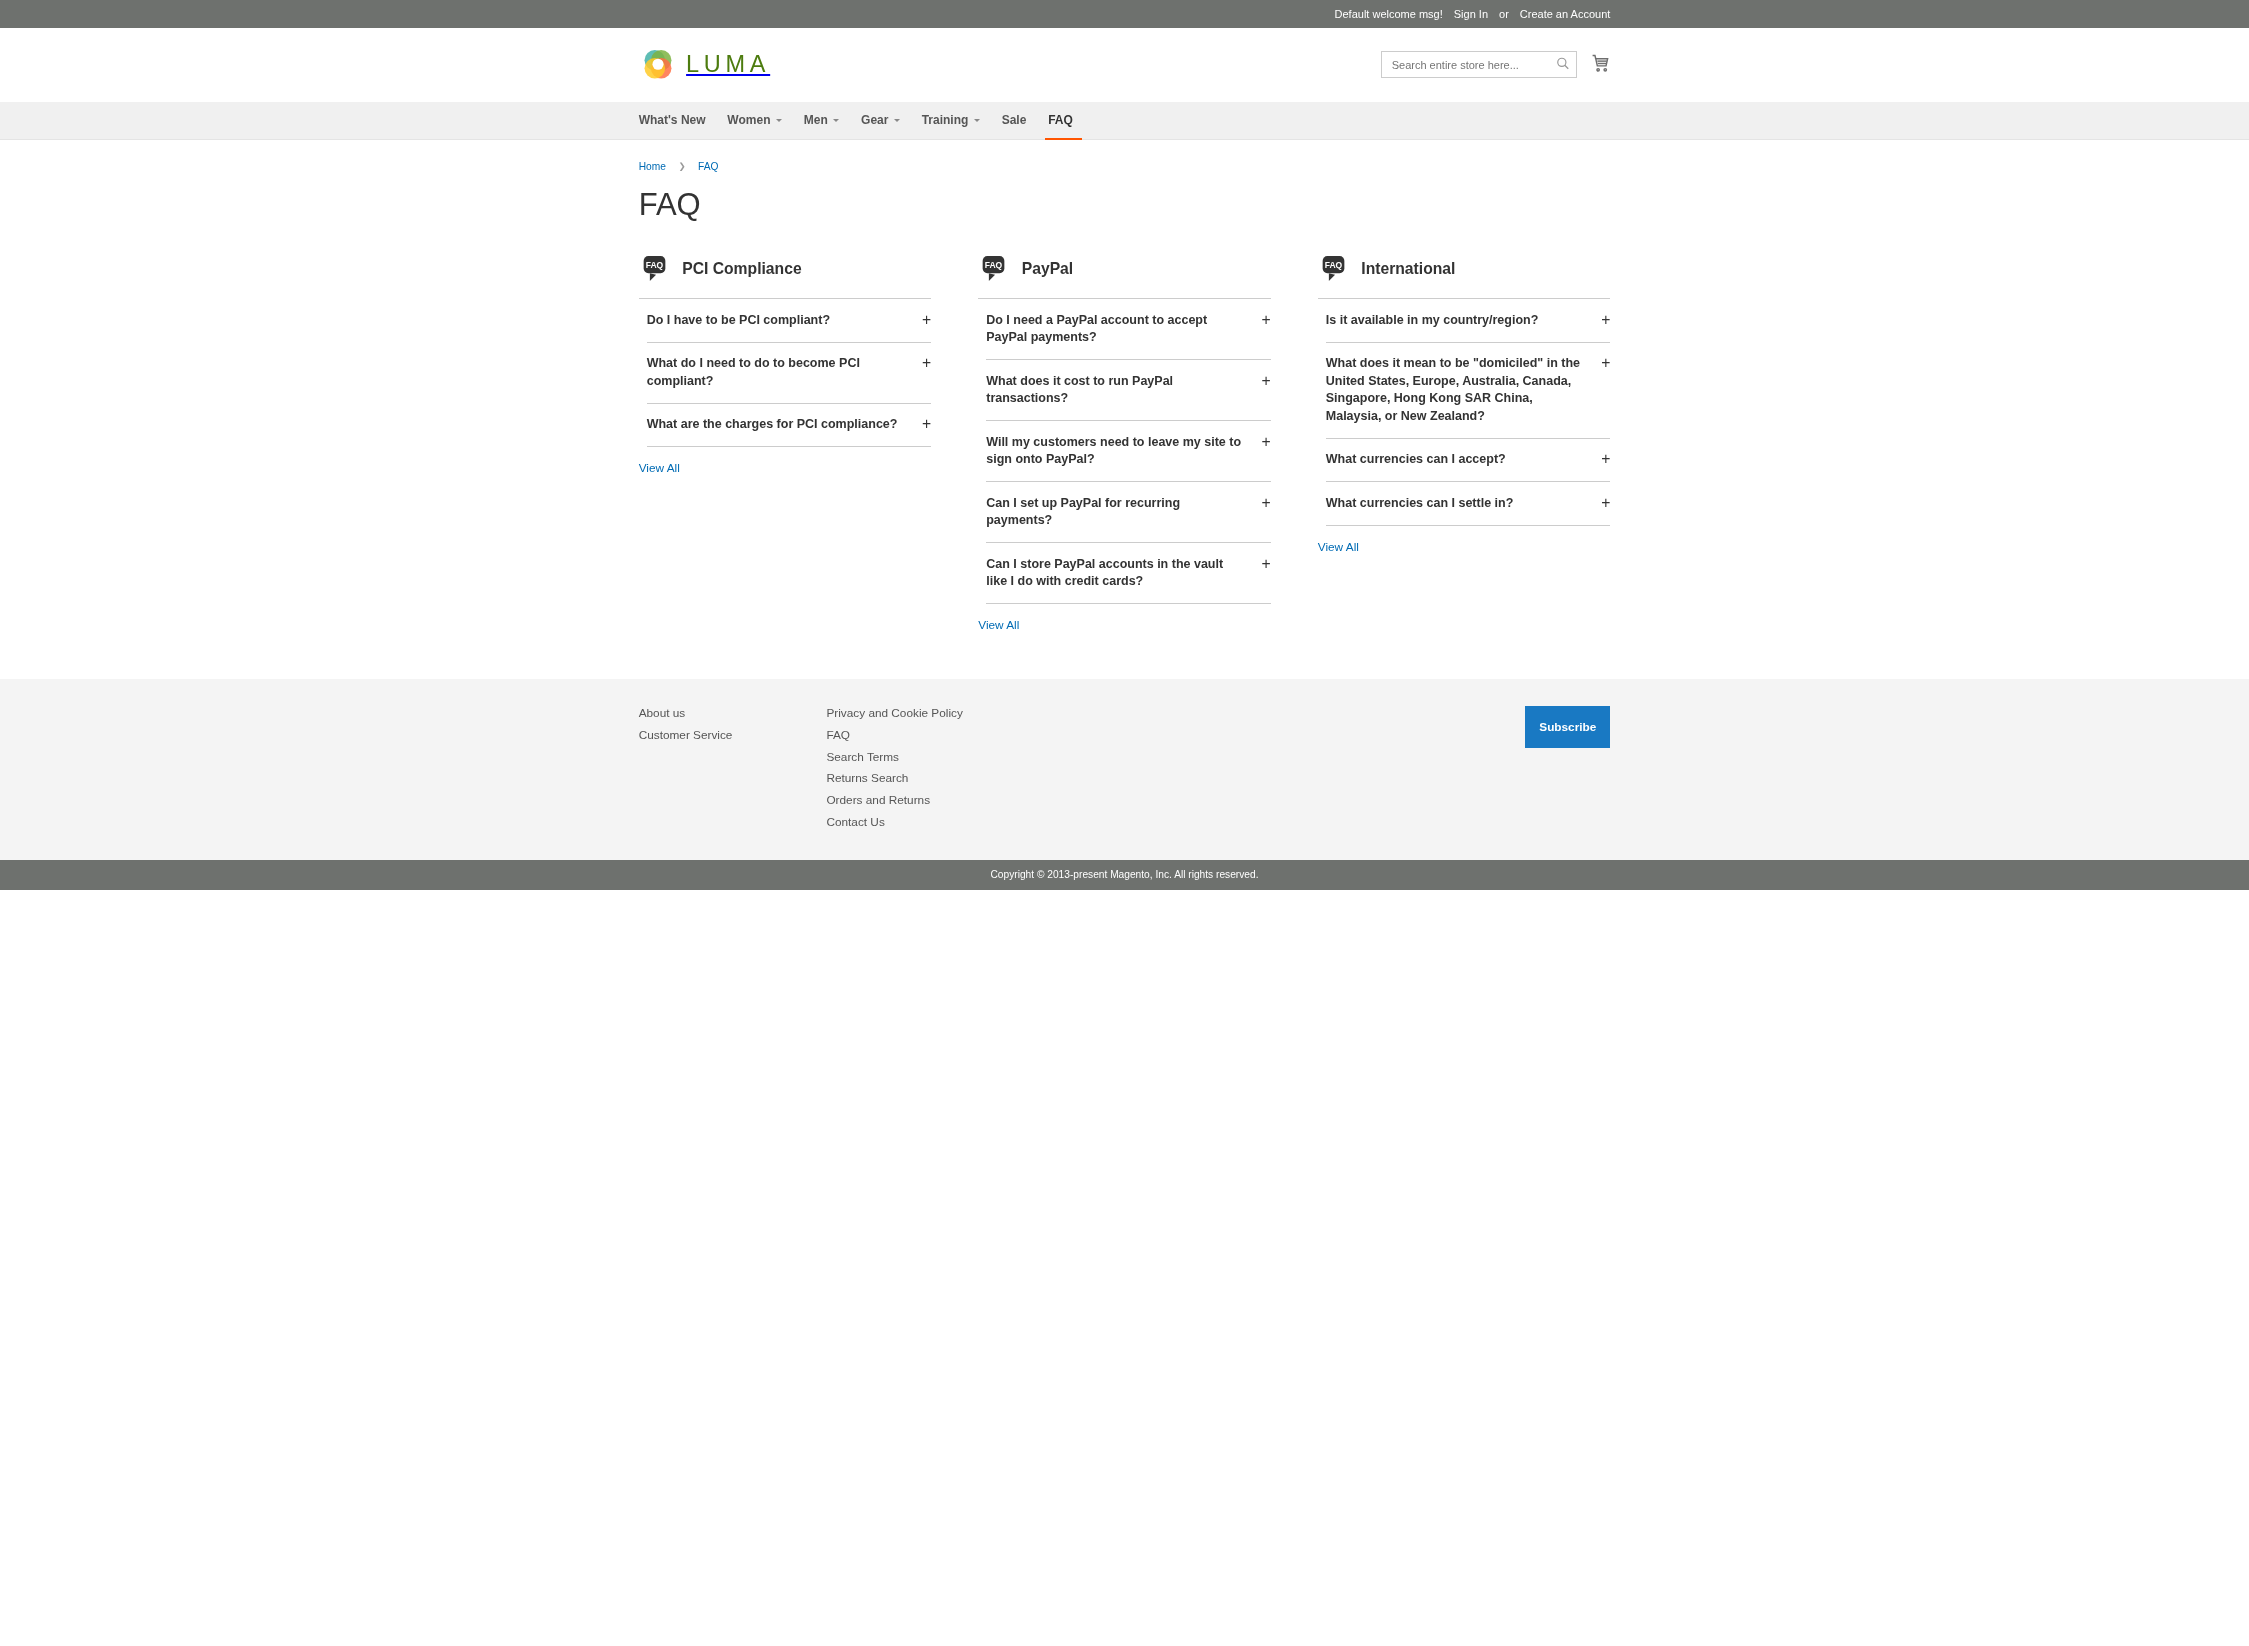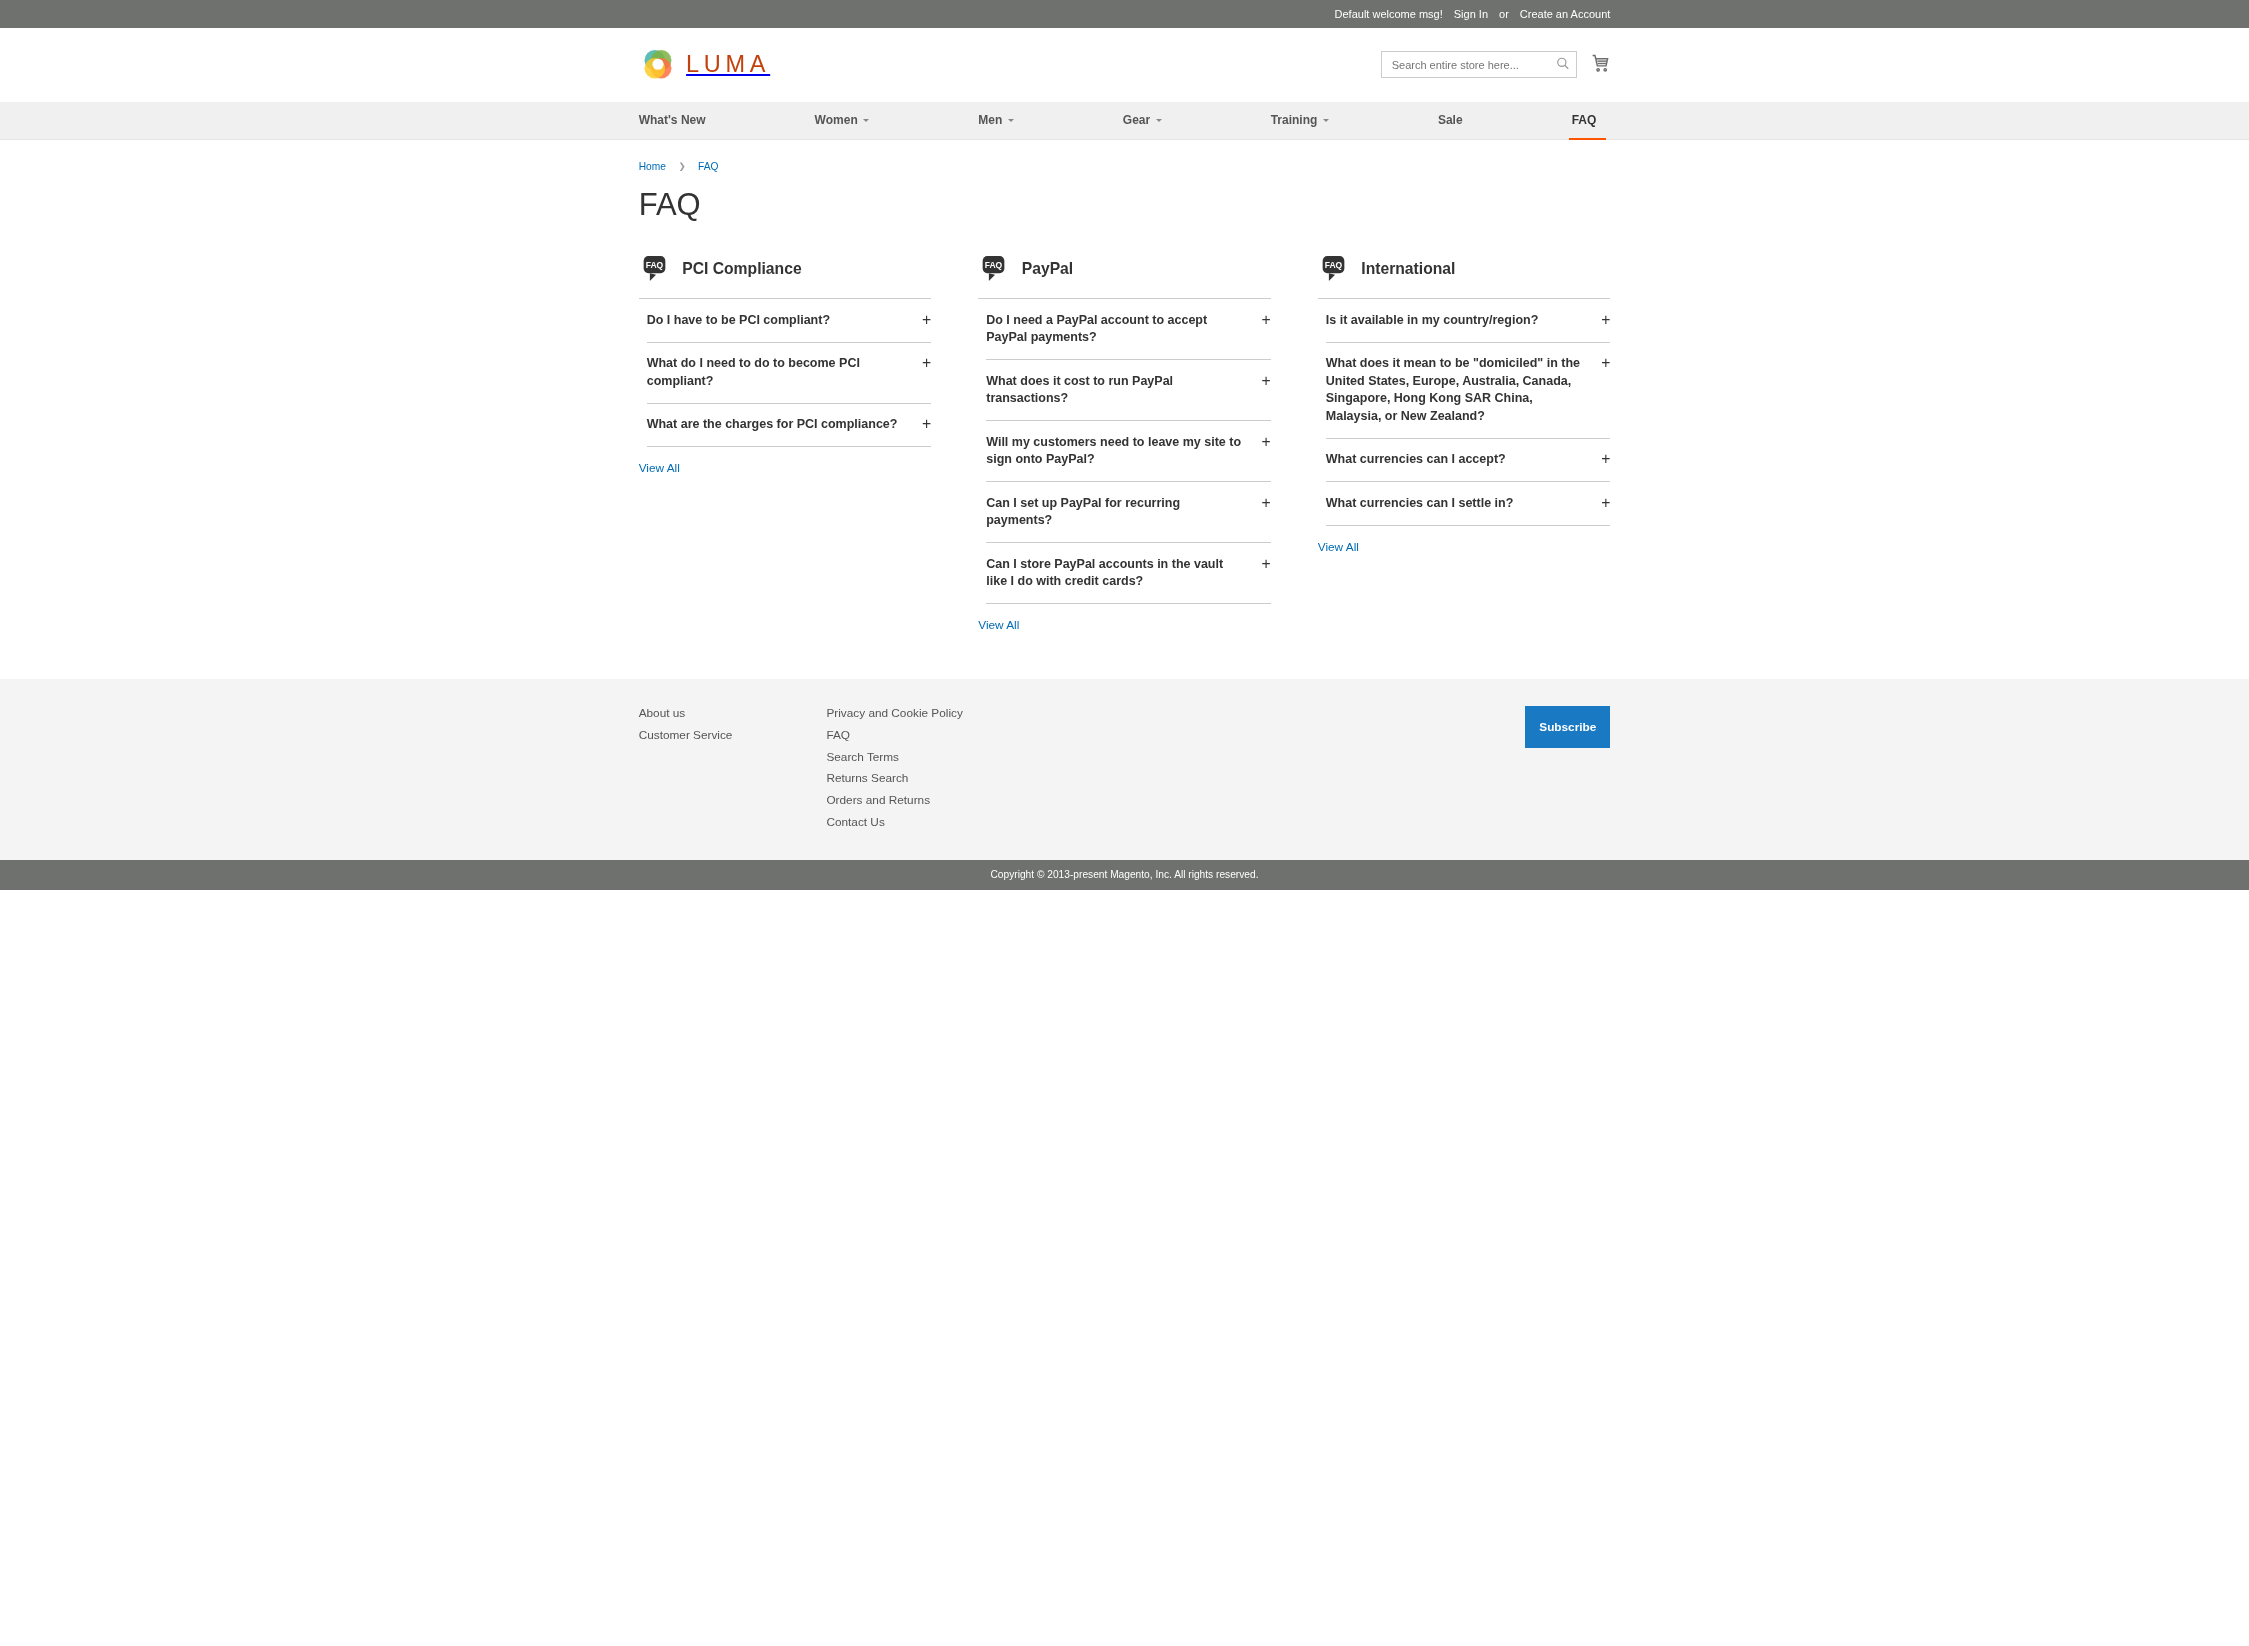--- a/index.html
+++ b/index.html
@@ -7,29 +7,29 @@
     
     .top-bar { background: #6e716e; color: #fff; padding: 7.8px 0; font-size: 11px; }
     .top-bar-inner { max-width: 1003px; margin: 0 auto; padding: 0 15.7px; display: flex; justify-content: flex-end; align-items: center; gap: 11px; }
     .top-bar a { color: #fff; text-decoration: none; }
     .top-bar span { color: #fff; }
     
     .header { background: #fff; padding: 18px 0; }
     .header-inner { max-width: 1003px; margin: 0 auto; padding: 0 15.7px; display: flex; align-items: center; justify-content: space-between; }
     .logo { display: flex; align-items: center; gap: 9.4px; }
     .logo-mark { width: 38px; height: 38px; position: relative; }
-    .logo-text { font-size: 23.5px; font-weight: 400; letter-spacing: 4.7px; color: #c2410c; }
+    .logo-text { font-size: 23.5px; font-weight: 400; letter-spacing: 4.7px; color: #4d7c0f; }
     .header-right { display: flex; align-items: center; gap: 14px; }
     .search-box { border: 0.8px solid #ccc; padding: 6.3px 31px 6.3px 9.4px; font-size: 11px; width: 196px; position: relative; }
     .search-wrap { position: relative; }
     .search-icon { position: absolute; right: 7.8px; top: 50%; transform: translateY(-50%); color: #999; }
     .cart-icon { color: #6e6e6e; }
     
     .nav-bar { background: #f0f0f0; border-bottom: 0.8px solid #e4e4e4; }
-    .nav-inner { max-width: 1003px; margin: 0 auto; padding: 0 15.7px; display: flex; gap: 0; justify-content: space-between; }
+    .nav-inner { max-width: 1003px; margin: 0 auto; padding: 0 15.7px; display: flex; gap: 0; }
     .nav-item { padding: 11.8px 14px 11.8px 7.8px; font-size: 12px; font-weight: 600; color: #555; display: flex; align-items: center; gap: 3.9px; cursor: pointer; position: relative; }
     .nav-item:first-child { padding-left: 0; }
     .nav-item.active { color: #333; }
     .nav-item.active::after { content: ''; position: absolute; bottom: -0.8px; left: 4.7px; right: 4.7px; height: 2.4px; background: #ff5501; }
     .nav-item:first-child.active::after { left: 0; }
     .chevron { width: 0; height: 0; border-left: 3.1px solid transparent; border-right: 3.1px solid transparent; border-top: 3.9px solid #888; margin-left: 1.6px; }
     
     .main { max-width: 1003px; margin: 0 auto; padding: 15.7px; }
     .breadcrumb { display: flex; align-items: center; gap: 12.5px; font-size: 10.2px; margin-bottom: 15.7px; padding-top: 4.7px; }
     .breadcrumb a { color: #006bb4; text-decoration: none; }

